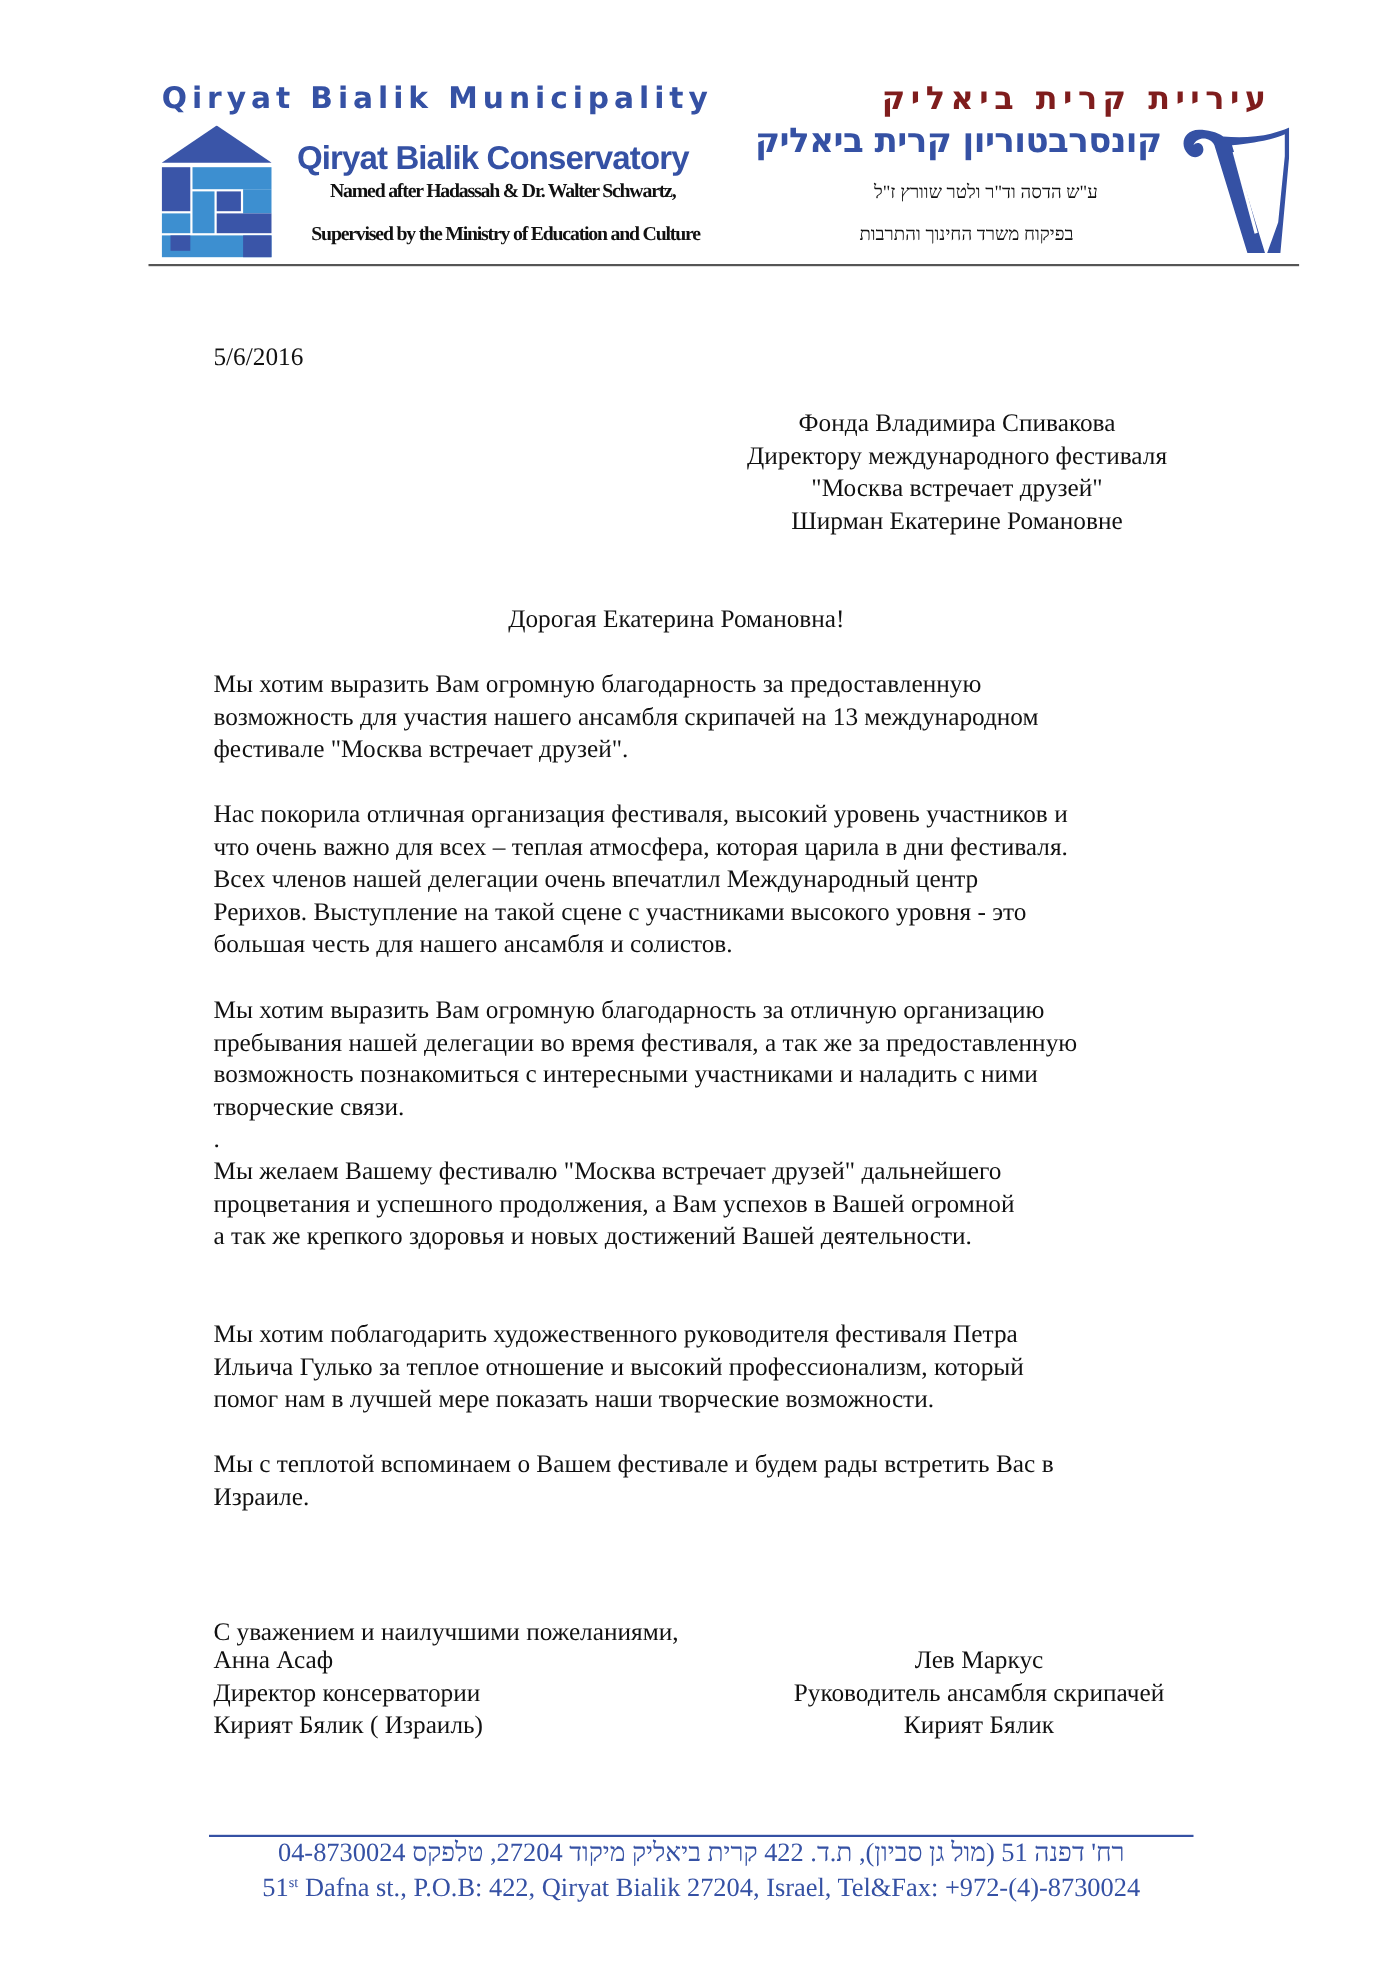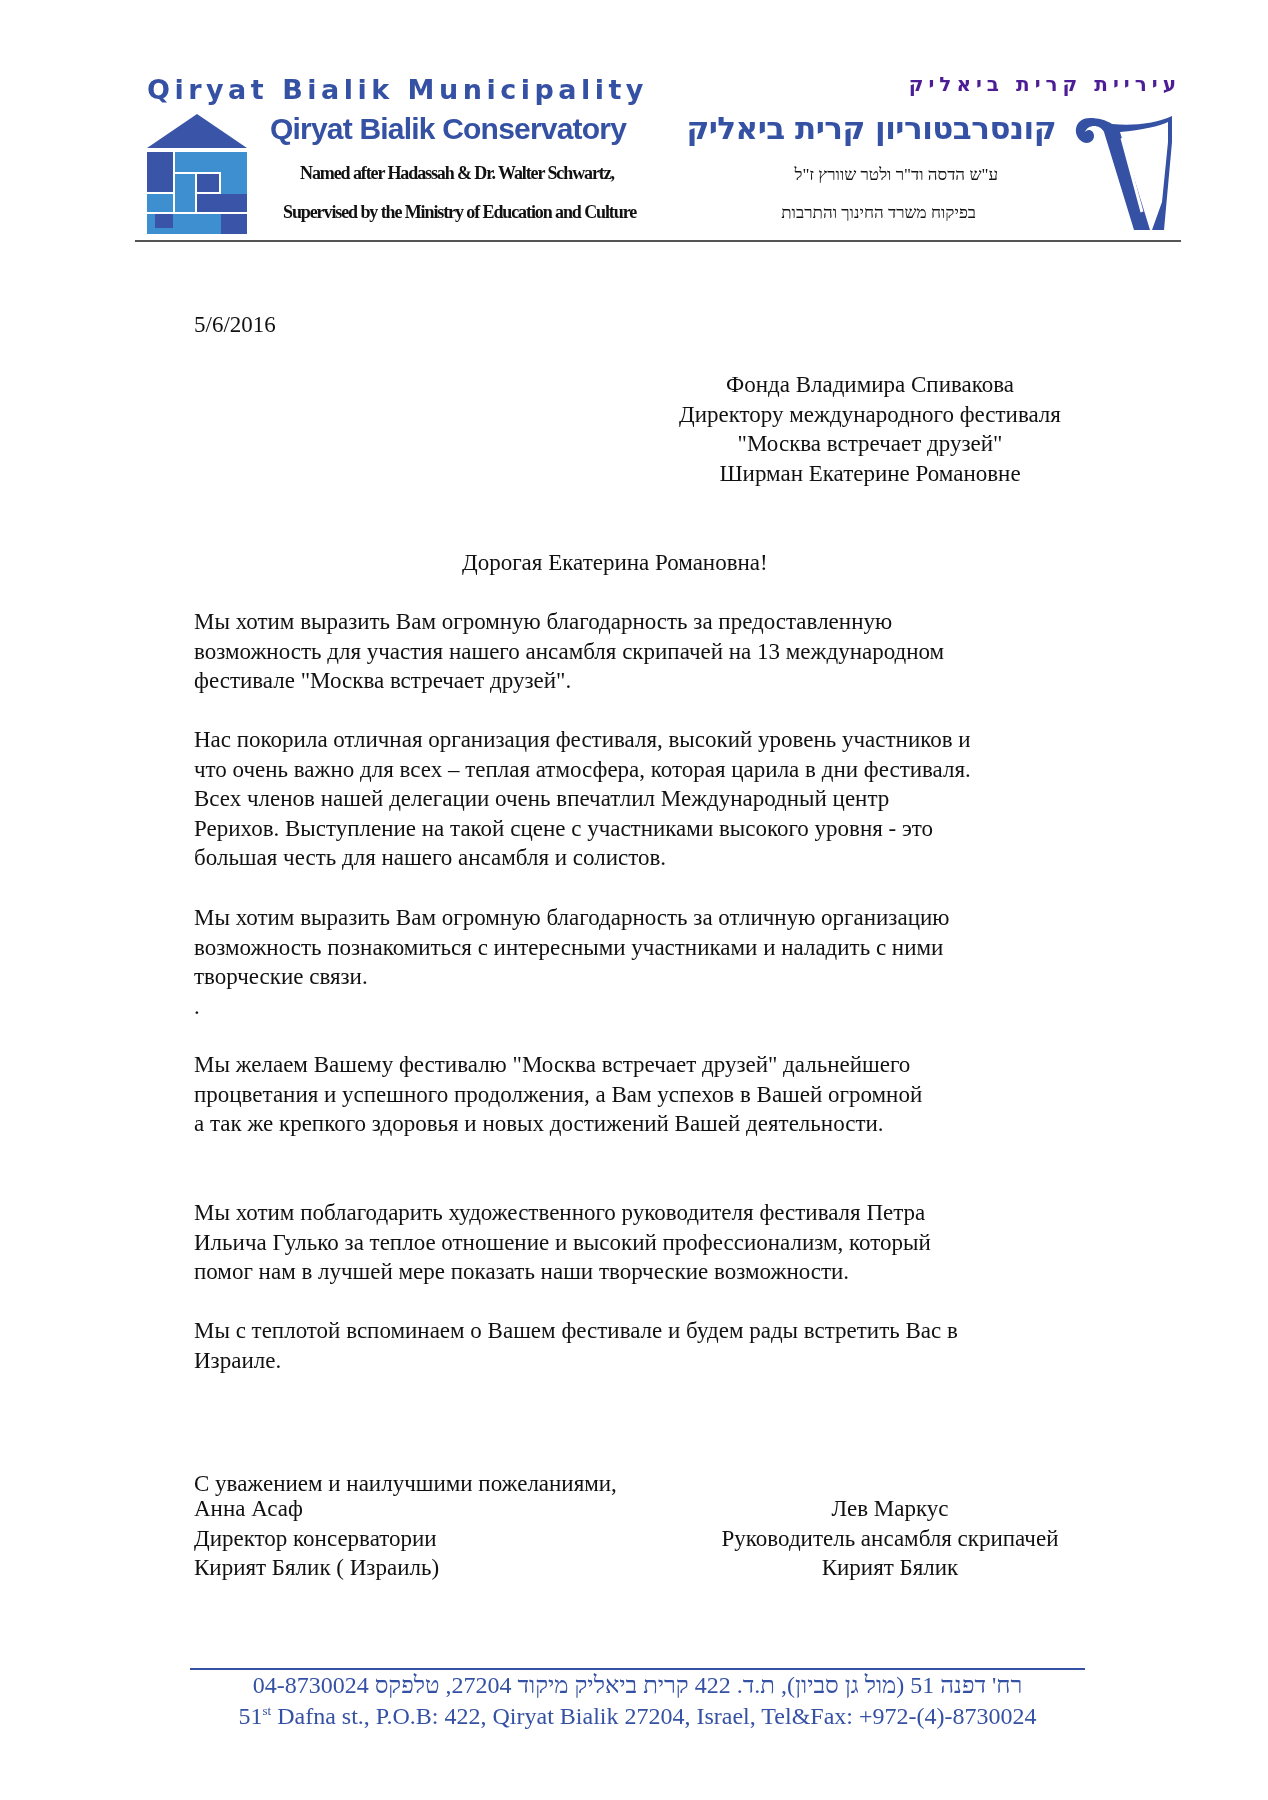--- a/index.html
+++ b/index.html
@@ -1,26 +1,26 @@
 <!DOCTYPE html>
 <html><head>
 <meta charset="utf-8">
 <style>
   html, body { margin:0; padding:0; background:#ffffff; }
   body { width:1268px; height:1800px; position:relative; overflow:hidden;
          font-family:"Liberation Serif", serif; color:#111; }
   .abs { position:absolute; }
   .hdr-en-muni { left:147px; top:74px; font-family:"DejaVu Sans", sans-serif; font-weight:bold;
                  font-size:27px; letter-spacing:4.5px; color:#3551a4; white-space:nowrap; }
-  .hdr-en-cons { left:270px; top:112px; font-family:"Liberation Sans", sans-serif; font-weight:bold;
+  .hdr-en-cons { left:270px; top:128px; font-family:"Liberation Sans", sans-serif; font-weight:bold;
                  font-size:30px; letter-spacing:-0.8px; color:#3551a4; white-space:nowrap; }
   .hdr-en-sub { font-family:"Liberation Serif", serif; font-size:18px; letter-spacing:-1.1px; color:#111; white-space:nowrap;font-weight:bold; }
   .hdr-he { direction:rtl; text-align:right; white-space:nowrap; }
-  .hdr-he-muni { right:87px; top:72px; font-family:"DejaVu Sans", sans-serif; font-weight:bold;
-                 font-size:20px; letter-spacing:5px; color:#4c1d95; }
+  .hdr-he-muni { right:112px; top:72px; font-family:"DejaVu Sans", sans-serif; font-weight:bold;
+                 font-size:29px; letter-spacing:5px; color:#7f1d1d; }
   .hdr-he-cons { right:212px; top:110px; font-family:"DejaVu Sans", sans-serif; font-weight:bold;
                  font-size:31px; letter-spacing:-0.5px; color:#3551a4; }
   .hdr-he-sub { font-family:"Liberation Serif", serif; font-size:17px; color:#111; }
   .hdr-rule { left:135px; top:240px; width:1046px; height:2px; background:#555; }
   .txt { font-size:23px; line-height:29.6px; white-space:nowrap; }
   .addr { left:650px; top:370px; width:440px; text-align:center; }
   .para { left:194px; }
   .sig-left { left:194px; top:1494px; }
   .sig-right { left:690px; top:1494px; width:400px; text-align:center; }
   .foot-rule { left:190px; top:1668px; width:895px; height:2px; background:#3551a4; }
@@ -88,20 +88,21 @@
 <div class="abs txt para" style="top:725px;">
   <div>Нас покорила отличная  организация фестиваля, высокий уровень участников и</div>
   <div>что очень важно для всех – теплая атмосфера, которая царила в дни фестиваля.</div>
   <div>Всех членов  нашей делегации очень впечатлил Международный центр</div>
   <div>Рерихов. Выступление на такой сцене с участниками высокого уровня  -  это</div>
   <div>большая честь для нашего ансамбля и солистов.</div>
 </div>
 
 <div class="abs txt para" style="top:903px;">
   <div>Мы хотим выразить Вам  огромную благодарность за отличную организацию</div>
+  <div>пребывания нашей  делегации во время фестиваля, а так же за предоставленную</div>
   <div>возможность познакомиться с интересными участниками и наладить с ними</div>
   <div>творческие связи.</div>
   <div>.</div>
 </div>
 
 <div class="abs txt para" style="top:1050px;">
   <div>Мы желаем Вашему фестивалю "Москва встречает друзей" дальнейшего</div>
   <div>процветания и успешного продолжения, а Вам успехов в Вашей огромной</div>
   <div>а так же  крепкого здоровья и новых достижений Вашей деятельности.</div>
 </div>

